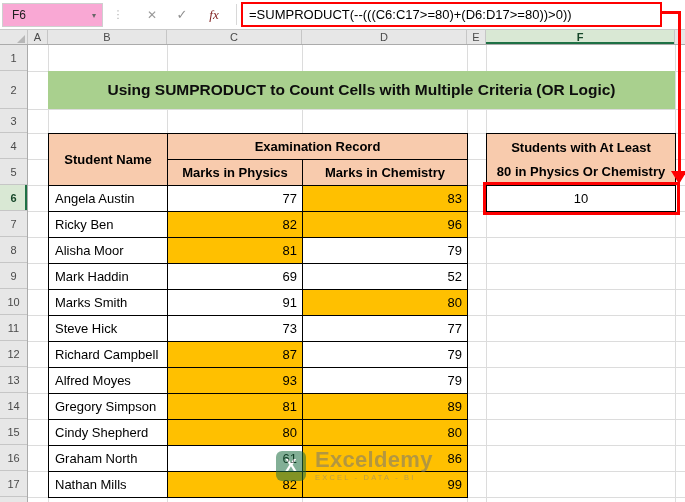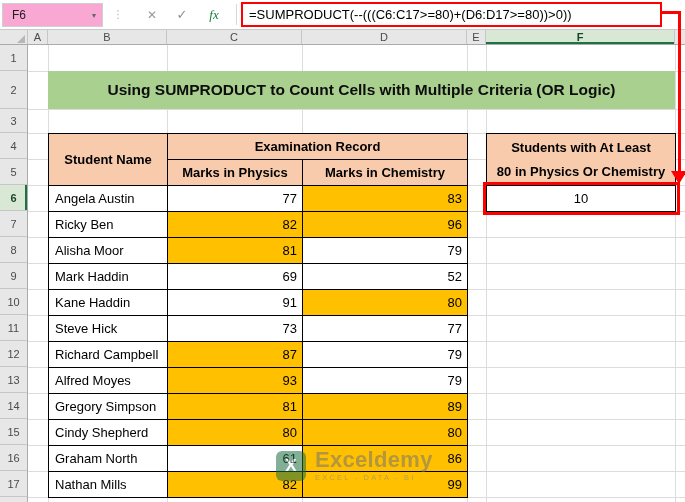--- a/index.html
+++ b/index.html
@@ -7,21 +7,21 @@
   #stage{position:relative;width:685px;height:502px;background:#fff;overflow:hidden;}
 
   
   #fbar{position:absolute;left:0;top:0;width:685px;height:30px;background:#fff;border-bottom:1px solid #c9c9c9;}
   #namebox{position:absolute;left:2px;top:3px;width:101px;height:24px;border:1px solid #cfcfcf;background:#f9a8d4;font-size:12px;color:#1f1f1f;display:flex;align-items:center;padding-left:9px;}
   #nb-arrow{position:absolute;right:6px;top:50%;transform:translateY(-50%);font-size:8px;color:#666;}
   .fb-icon{position:absolute;top:0;height:29px;display:flex;align-items:center;justify-content:center;}
   #grip{left:110px;width:16px;color:#b3b3b3;font-size:11px;}
   #cancel{left:140px;width:24px;color:#9a9a9a;font-size:12px;}
   #enter{left:170px;width:24px;color:#8f8f8f;font-size:13px;}
-  #fx{left:201px;width:26px;color:#15803d;font-size:13px;font-family:"Liberation Serif",serif;font-style:italic;}
+  #fx{left:201px;width:26px;color:#7f1d1d;font-size:13px;font-family:"Liberation Serif",serif;font-style:italic;}
   #fdivider{position:absolute;left:236px;top:4px;height:21px;width:1px;background:#d8d8d8;}
   #fbox{position:absolute;left:241px;top:2px;width:421px;height:25px;border:2px solid #fe0000;background:#fff;display:flex;align-items:center;padding-left:6px;font-size:13px;color:#000;white-space:nowrap;overflow:hidden;}
 
   
   #colhdrs{position:absolute;left:0;top:30px;width:685px;height:15px;background:#E7E7E7;border-bottom:1px solid #ababab;}
   .col-hdr{position:absolute;top:0;height:14px;border-right:1px solid #c6c6c6;font-size:11px;color:#4a4a4a;display:flex;align-items:center;justify-content:center;}
   .sel-col{background:#D9E8D4;box-shadow:inset 0 -2px 0 #1E7145;color:#17472a;font-weight:bold;}
   #corner{position:absolute;left:0;top:0;width:28px;height:14px;border-right:1px solid #c6c6c6;}
   #corner-tri{position:absolute;right:2px;bottom:1px;width:0;height:0;border-left:8px solid transparent;border-bottom:8px solid #b7b7b7;}
 
@@ -150,21 +150,21 @@
       <div class="cell cnum hl" style="grid-area: 3 / 3;">83</div>
       <div class="cell cname" style="grid-area: 4 / 1;">Ricky Ben</div>
       <div class="cell cnum hl" style="grid-area: 4 / 2;">82</div>
       <div class="cell cnum hl" style="grid-area: 4 / 3;">96</div>
       <div class="cell cname" style="grid-area: 5 / 1;">Alisha Moor</div>
       <div class="cell cnum hl" style="grid-area: 5 / 2;">81</div>
       <div class="cell cnum" style="grid-area: 5 / 3;">79</div>
       <div class="cell cname" style="grid-area: 6 / 1;">Mark Haddin</div>
       <div class="cell cnum" style="grid-area: 6 / 2;">69</div>
       <div class="cell cnum" style="grid-area: 6 / 3;">52</div>
-      <div class="cell cname" style="grid-area: 7 / 1;">Kane Haddin</div>
+      <div class="cell cname" style="grid-area: 7 / 1;">Marks Smith</div>
       <div class="cell cnum" style="grid-area: 7 / 2;">91</div>
       <div class="cell cnum hl" style="grid-area: 7 / 3;">80</div>
       <div class="cell cname" style="grid-area: 8 / 1;">Steve Hick</div>
       <div class="cell cnum" style="grid-area: 8 / 2;">73</div>
       <div class="cell cnum" style="grid-area: 8 / 3;">77</div>
       <div class="cell cname" style="grid-area: 9 / 1;">Richard Campbell</div>
       <div class="cell cnum hl" style="grid-area: 9 / 2;">87</div>
       <div class="cell cnum" style="grid-area: 9 / 3;">79</div>
       <div class="cell cname" style="grid-area: 10 / 1;">Alfred Moyes</div>
       <div class="cell cnum hl" style="grid-area: 10 / 2;">93</div>

